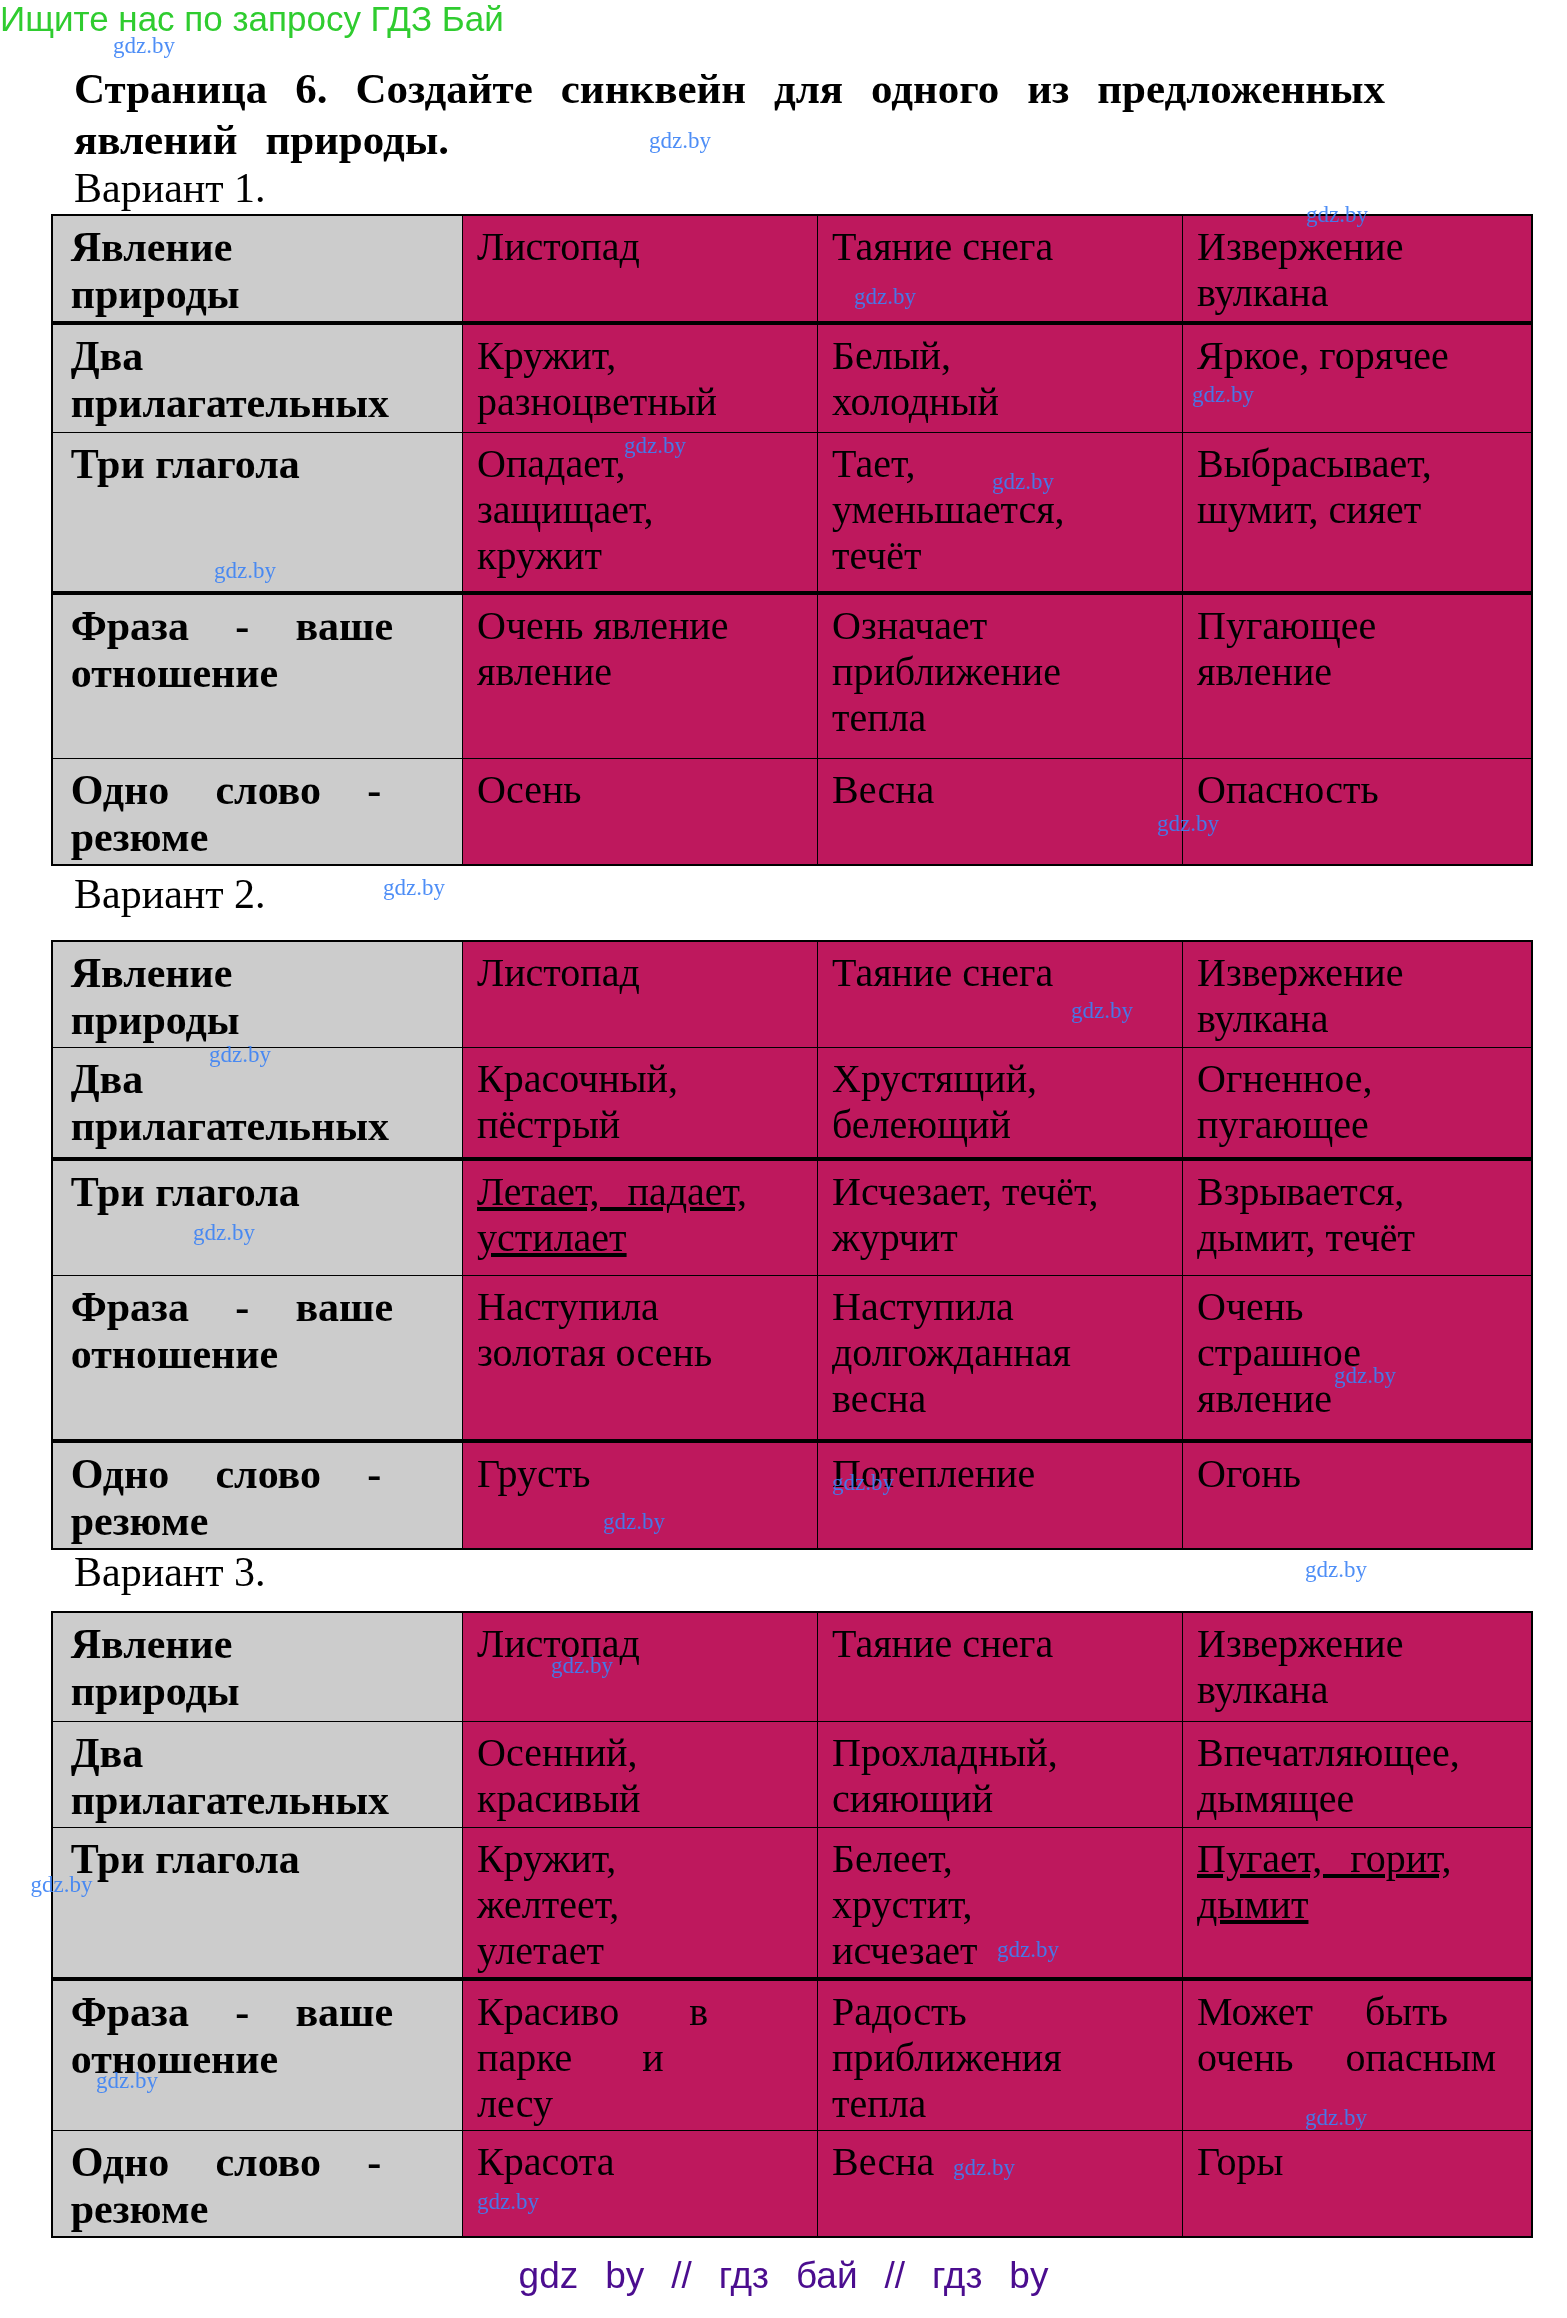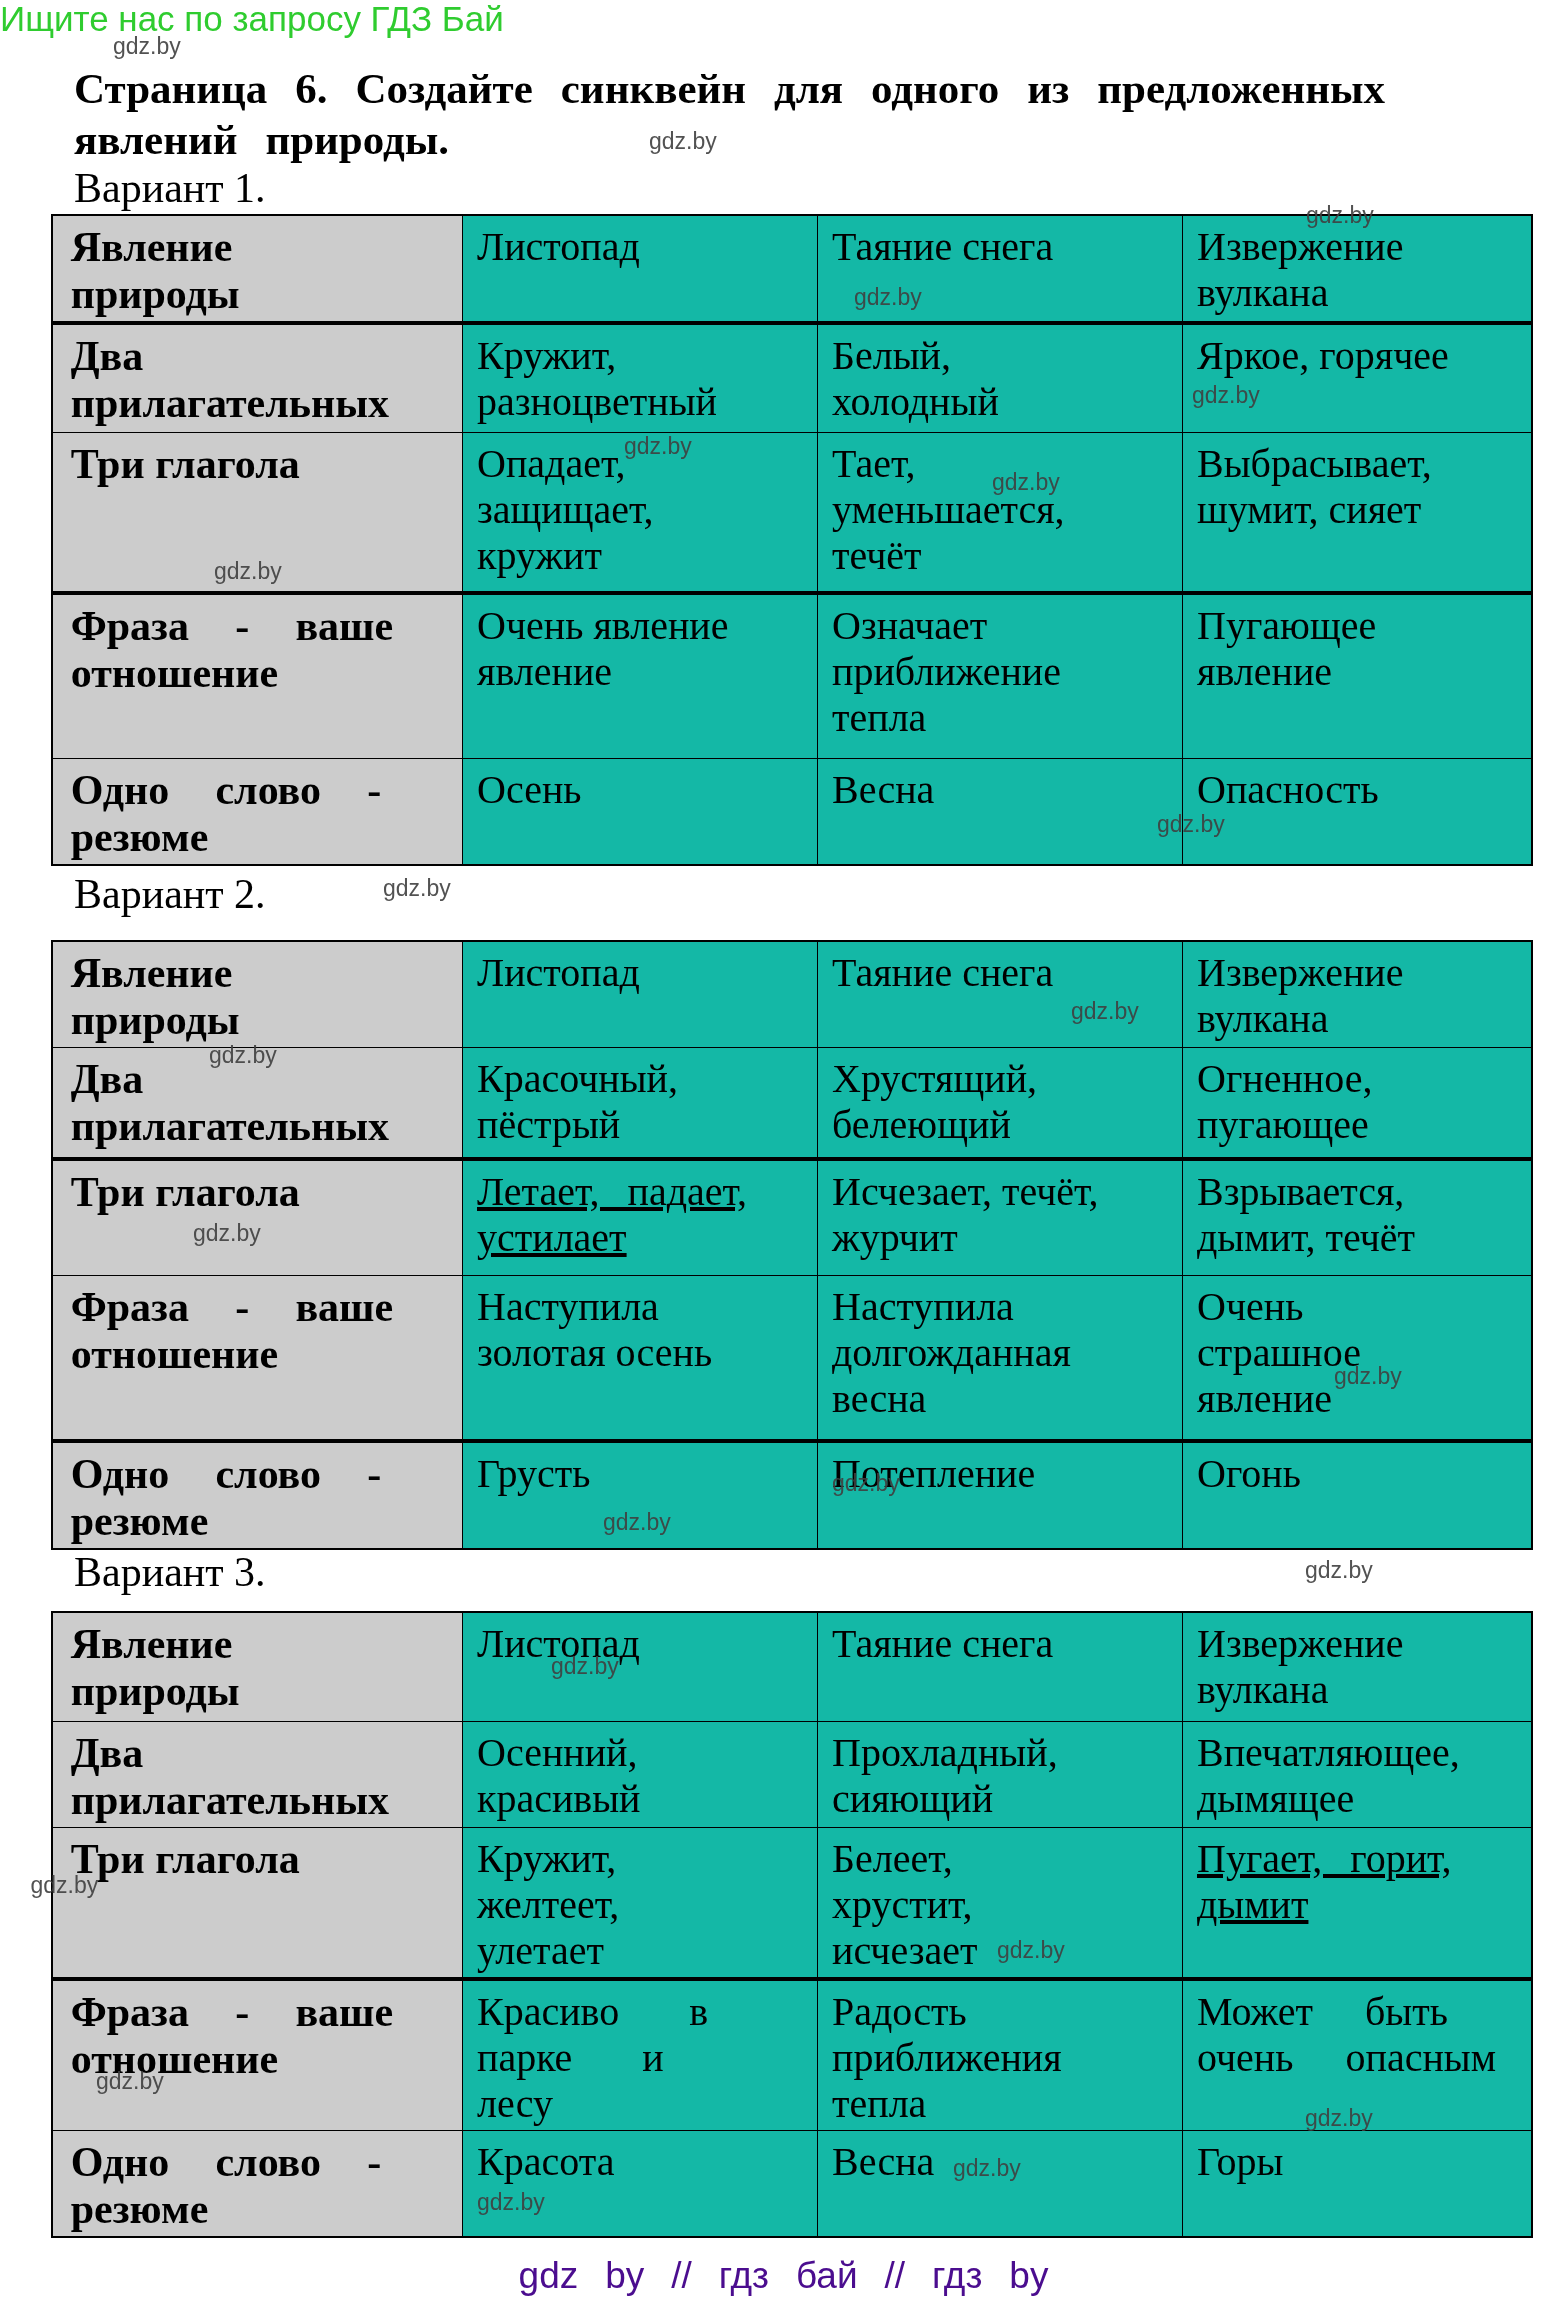--- a/index.html
+++ b/index.html
@@ -24,21 +24,21 @@
     white-space:pre-line; word-spacing:.4em;
   }
   .variant{
     position:absolute; left:74px;
     font-size:42px; line-height:43px;
   }
   .v1{top:167px;} .v2{top:873px;} .v3{top:1551px;}
   table.cinq{
     position:absolute; left:51px; width:1480px;
     border-collapse:collapse; table-layout:fixed;
-    border:2.4px solid #000; background:#14b8a6;
+    border:2.4px solid #000; background:#be185d;
   }
   .t1{top:214px; border-bottom-width:4px;}
   .t2{top:940px; border-bottom-width:2.4px;}
   .t3{top:1611px; border-bottom-width:4px;}
   table.cinq th, table.cinq td{
     vertical-align:top; text-align:left;
     white-space:pre-line;
     border-left:1.6px solid #000;
     padding:8px 13px 3.2px 14.5px;
   }
@@ -49,23 +49,23 @@
   }
   table.cinq td{ font-size:40px; line-height:46px; }
   tr.sep > *{ border-top:1.6px solid #000; }
   tr.sep-thick > *{ border-top:4.8px solid #000; }
   .sw-lbl{ word-spacing:.85em; }
   .sw-s{ word-spacing:.45em;text-decoration:underline; }
   .sw-m{ word-spacing:1.05em; }
   .sw-l{ word-spacing:1.5em; }
   .wm{
     position:absolute;
-    font-family:Liberation Sans, sans-serif;
+    font-family:Liberation Serif, serif;
     font-size:23px; line-height:24px;
-    color:#404040; opacity:.9;
+    color:#3b82f6; opacity:.9;
     white-space:nowrap;
   }
   .footer{
     position:absolute; top:2255px; left:0; width:100%;
     text-align:center;
     font-family:"Liberation Sans", sans-serif;
     font-size:37px; word-spacing:.45em;
   }
 </style>
 </head>

